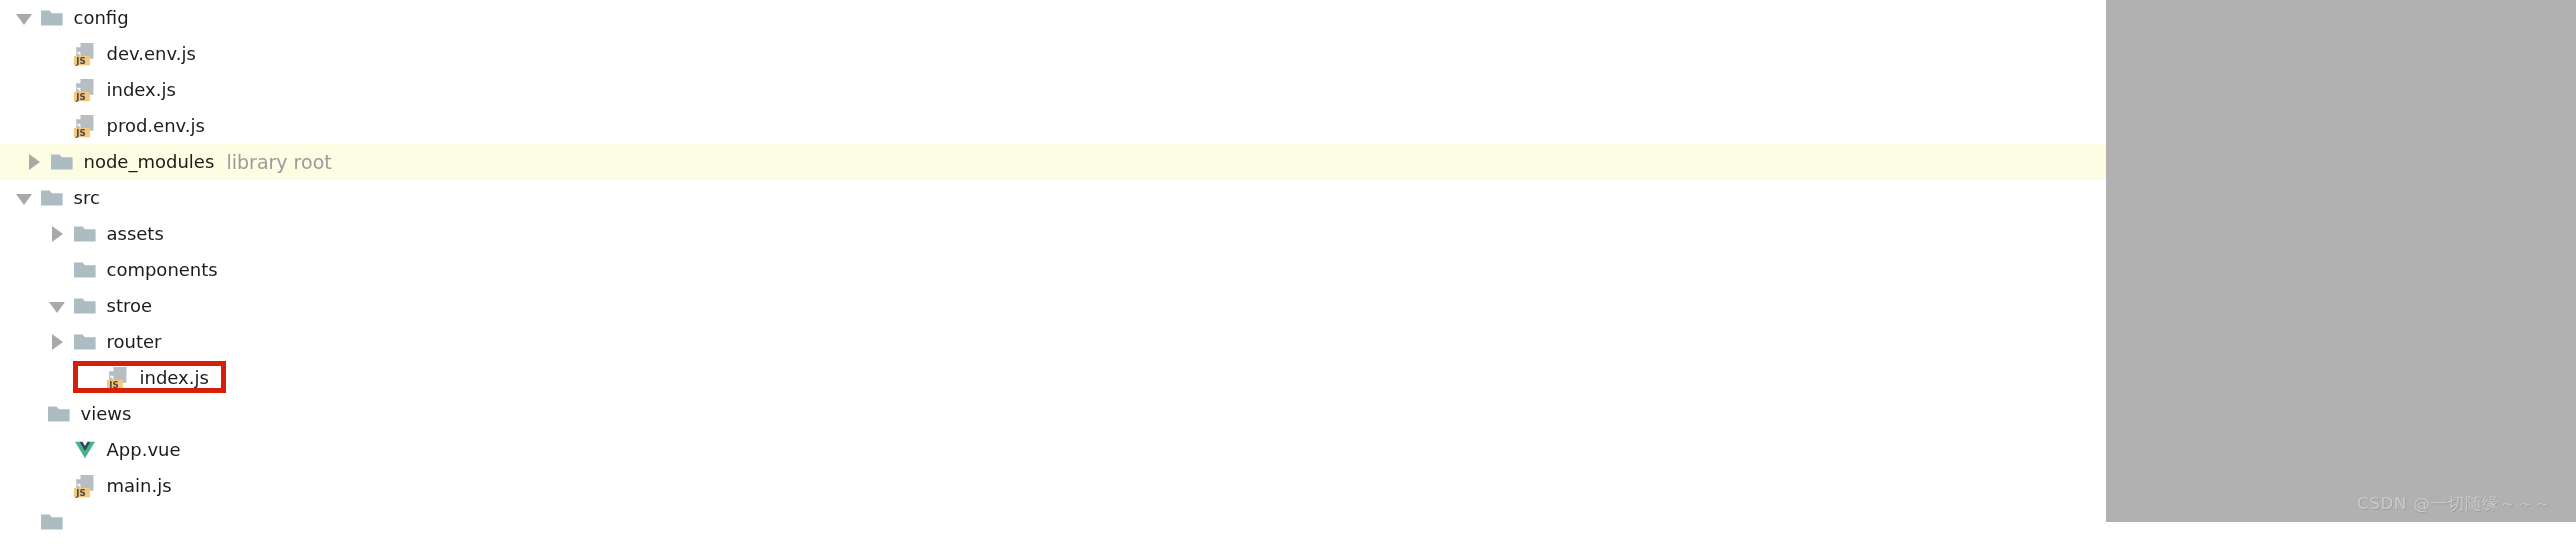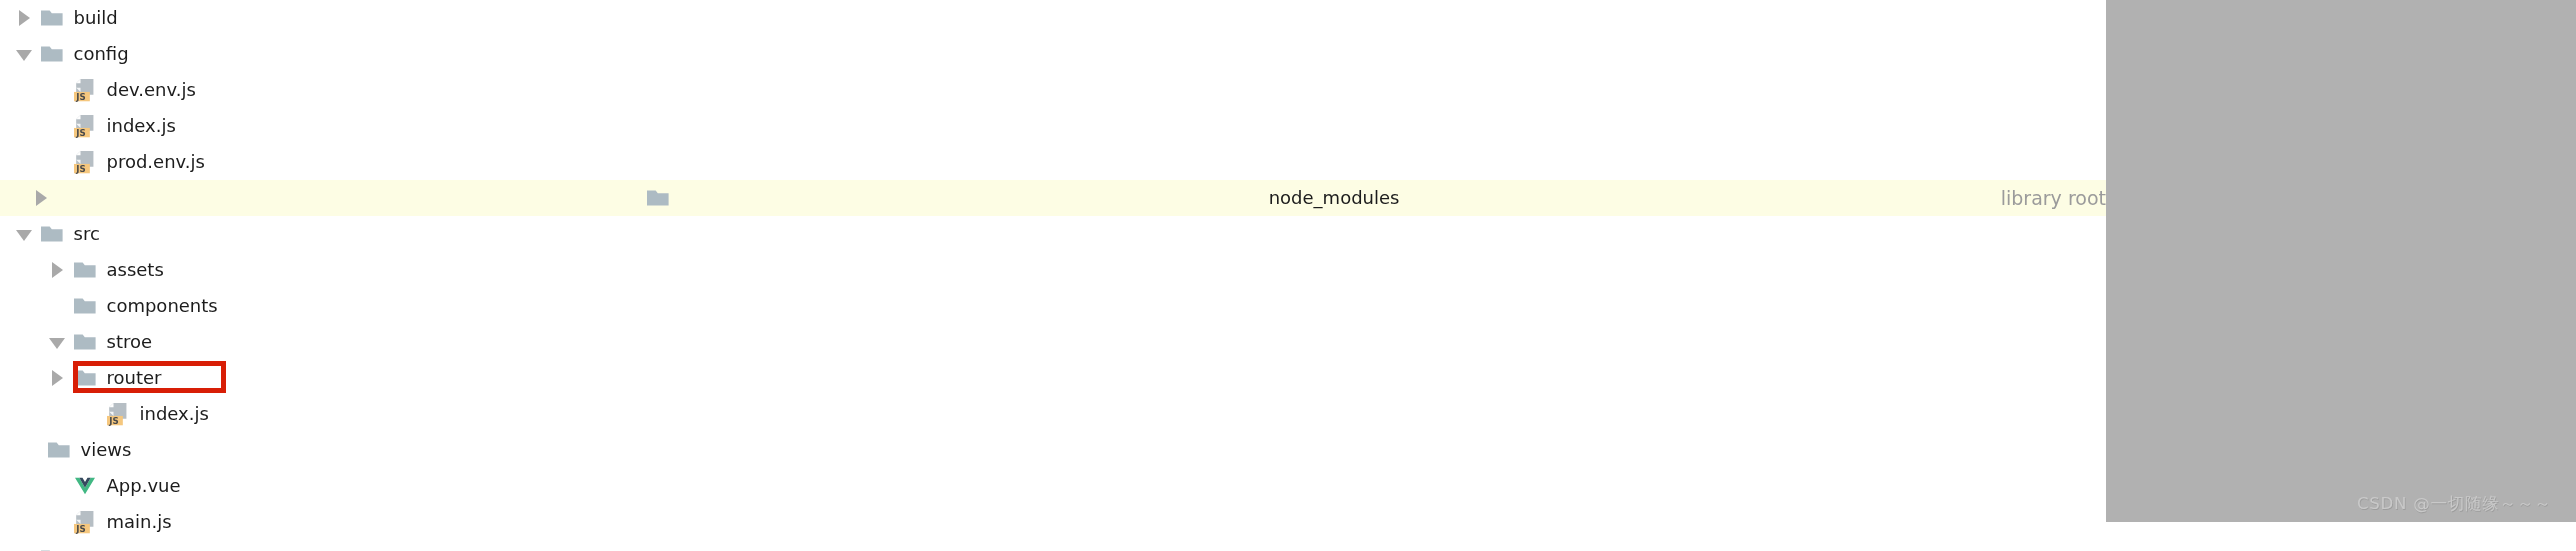--- a/index.html
+++ b/index.html
@@ -127,31 +127,20 @@
 </style>
 </head>
 <body>
 
 <div id="screen">
 
   <div id="tree-panel">
     <div id="tree-rows">
         <div class="tree-row" style="padding-left: 10px;">
           <span class="arrow-slot">
-            <span class="arrow collapsed"></span>
-          </span>
-          <span class="icon-slot">
-            <svg width="21.6" height="17.3" viewBox="0 0 30 24">
-              <path d="M0 2 H12 L15 6 H30 V23 H0 Z" fill="#adbbc3"></path>
-            </svg>
-          </span>
-          <span class="label">build</span>
-        </div>
-        <div class="tree-row" style="padding-left: 10px;">
-          <span class="arrow-slot">
             <span class="arrow expanded"></span>
           </span>
           <span class="icon-slot">
             <svg width="21.6" height="17.3" viewBox="0 0 30 24">
               <path d="M0 2 H12 L15 6 H30 V23 H0 Z" fill="#adbbc3"></path>
             </svg>
           </span>
           <span class="label">config</span>
         </div>
         <div class="tree-row" style="padding-left: 43px;">
@@ -186,21 +175,21 @@
             <svg width="21.6" height="23" viewBox="0 0 30 32">
               <path d="M9 0 H27 V22 H3 V6 Z" fill="#b6bec4"></path>
               <path d="M9 0 L3 6 H9 Z" fill="#ffffff"></path>
               <path d="M3 12 L9 12 L9 18 Z" fill="#ffffff" opacity="0.85"></path>
               <rect x="0" y="18" width="22" height="13" fill="#f5c77e"></rect>
               <text x="3" y="29" font-family="DejaVu Sans, sans-serif" font-size="12" font-weight="bold" fill="#4a4a4a">JS</text>
             </svg>
           </span>
           <span class="label">prod.env.js</span>
         </div>
-        <div class="tree-row highlight" style="padding-left: 27px; justify-content: space-between;">
+        <div class="tree-row highlight" style="padding-left: 20px;">
           <span class="arrow-slot">
             <span class="arrow collapsed"></span>
           </span>
           <span class="icon-slot">
             <svg width="21.6" height="17.3" viewBox="0 0 30 24">
               <path d="M0 2 H12 L15 6 H30 V23 H0 Z" fill="#adbbc3"></path>
             </svg>
           </span>
           <span class="label">node_modules</span>
           <span class="sublabel">library root</span>

